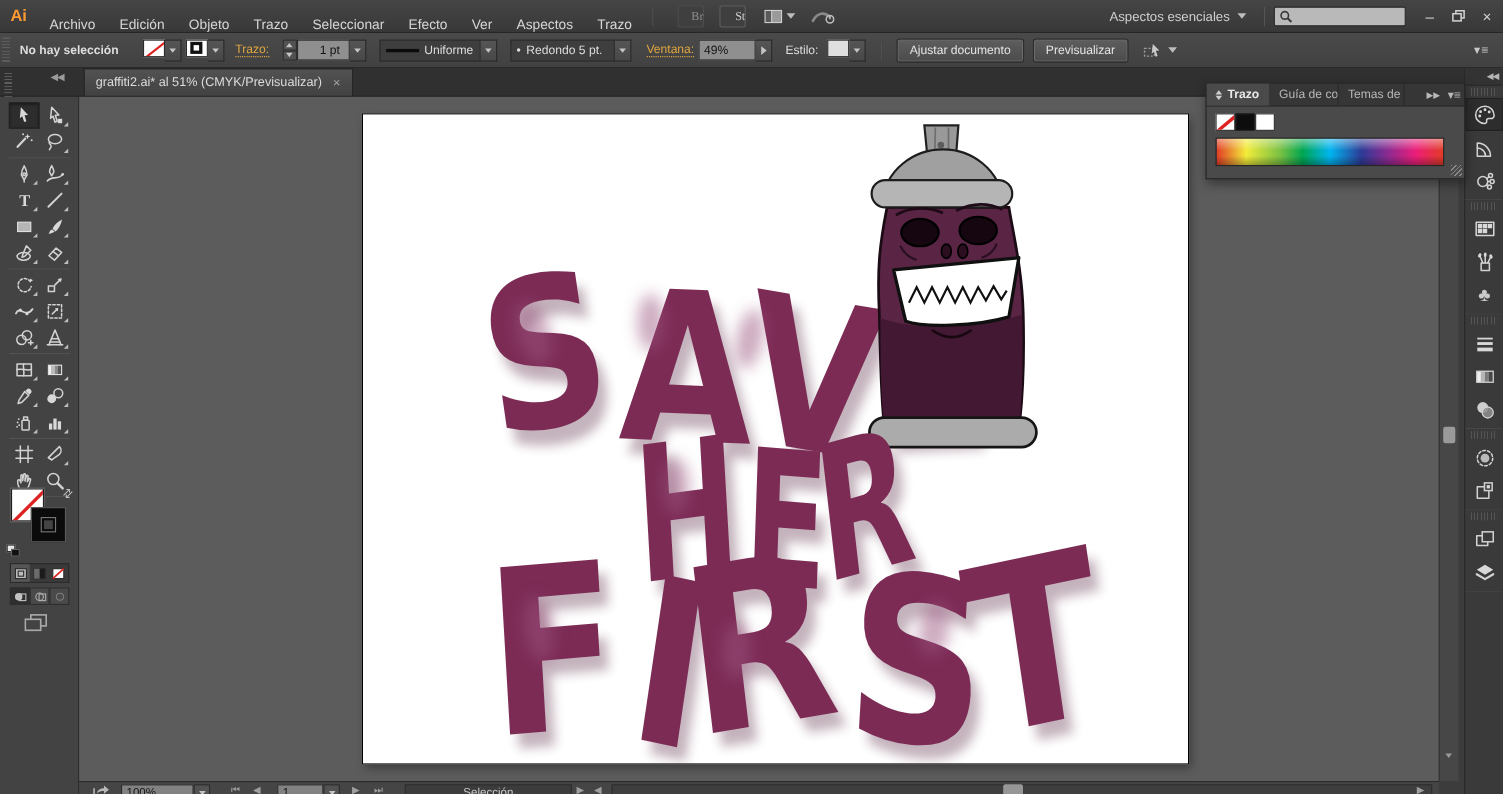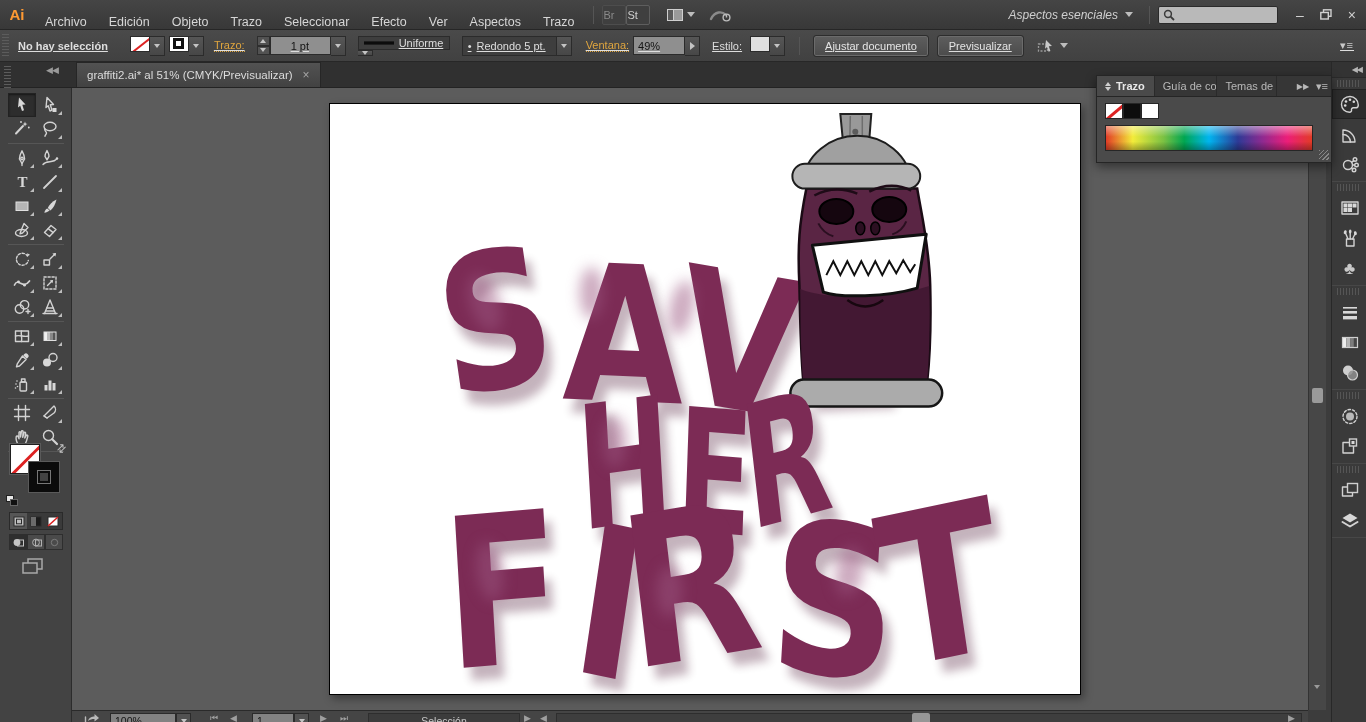--- a/index.html
+++ b/index.html
@@ -7,36 +7,36 @@
     font-family:"Liberation Sans", sans-serif; }
   svg { display:block; }
 
   
   #menubar { position:absolute; left:0; top:0; width:1366px; height:30px;
     background:linear-gradient(#454545,#383838); border-bottom:1px solid #262626;
     display:flex; align-items:center; color:#d6d6d6; font-size:12.5px; }
   #ai-logo { width:34px; text-align:center; color:#ff9a33; font-weight:bold; font-size:15px; }
   .menu-item { padding:0 11px; height:16px; line-height:30px; cursor:default; }
   .appbar-btn { width:24px; height:20px; border:1px solid #5e5e5e; border-radius:2px;
-    font-size:11px; text-align:left; line-height:18px; color:#cfcfcf;
-    background:#3f3f3f; }
+    font-size:11px; text-align:right; line-height:18px; margin-left:14px; color:#cfcfcf;
+    background:#3f3f3f;font-family:Liberation Serif, serif; }
   .appbar-btn.dim { color:#8a8a8a; border-color:#4d4d4d; }
   #menubar-right { margin-left:auto; display:flex; align-items:center; }
-  #workspace-switcher { color:#cfcfcf; font-size:12px; padding:0 8px; display:flex; align-items:center; gap:7px;font-style:italic; }
+  #workspace-switcher { color:#cfcfcf; font-size:12px; padding:0 8px; display:flex; align-items:center; gap:7px; }
   .caret-down { width:0; height:0; border-left:4px solid transparent; border-right:4px solid transparent; border-top:5px solid #bdbdbd; }
   .vsep { width:1px; height:18px; background:#2c2c2c; border-right:1px solid #555; margin:0 8px; }
   #search-box { width:120px; height:18px; background:#b9b9b9; border:1px solid #2a2a2a;
     border-radius:2px; display:flex; align-items:center; padding:0 4px; gap:4px; }
   #window-controls { display:flex; align-items:center; margin:0 10px 0 18px; gap:16px; color:#d0d0d0; }
   #window-controls span { font-size:14px; line-height:14px; }
 
   
   #controlbar { position:absolute; left:0; top:30px; width:1366px; height:32px;
     background:linear-gradient(#4a4a4a,#414141); border-bottom:1px solid #272727;
-    display:flex; align-items:center; color:#dedede; font-size:11px;text-decoration:underline; }
+    display:flex; align-items:center; color:#dedede; font-size:11px; }
   .grip-v { width:7px; height:24px; margin:0 5px 0 2px;
     background:repeating-linear-gradient(180deg,#5c5c5c 0 1px,transparent 1px 3px); }
   .cb-label { color:#e0a63f; border-bottom:1px dotted #e0a63f; margin:0 4px 0 10px; cursor:default; }
   .cb-text { margin:0 4px; }
   .combo { display:flex; align-items:stretch; height:20px; margin-left:4px; }
   .combo .box { background:#3e3e3e; border:1px solid #2b2b2b; display:flex; align-items:center; padding:0 5px; gap:5px; }
   .combo .dd { width:15px; background:linear-gradient(#565656,#474747); border:1px solid #2b2b2b; border-left:none;
     display:flex; align-items:center; justify-content:center; }
   .field { height:19px; background:#8f8f8f; border:1px solid #2b2b2b; color:#141414;
     display:flex; align-items:center; padding:0 4px; }
@@ -233,27 +233,27 @@
   </div>
   <span class="cb-label">Trazo:</span>
   <div class="stepper">
     <div>
         <span class="tri-u"></span>
       </div>
     <div>
         <span class="tri-d"></span>
       </div>
   </div>
-  <div class="field" style="width:61px;padding-left:20px;">1 pt</div>
+  <div class="field" style="width:48px;padding-left:20px;">1 pt</div>
   <div class="combo" style="margin-left:0;">
     <div class="dd">
         <span class="tri-d"></span>
       </div>
   </div>
-  <div class="combo" style="margin-left:12px;flex-direction:column;">
+  <div class="combo" style="margin-left:12px;">
     <div class="box" style="width:92px;">
       <svg width="30" height="4" viewBox="0 0 30 4">
           <rect width="30" height="3.2" y="0.4" fill="#0c0c0c"></rect>
         </svg>
       <span>Uniforme</span>
     </div>
     <div class="dd">
         <span class="tri-d"></span>
       </div>
   </div>

